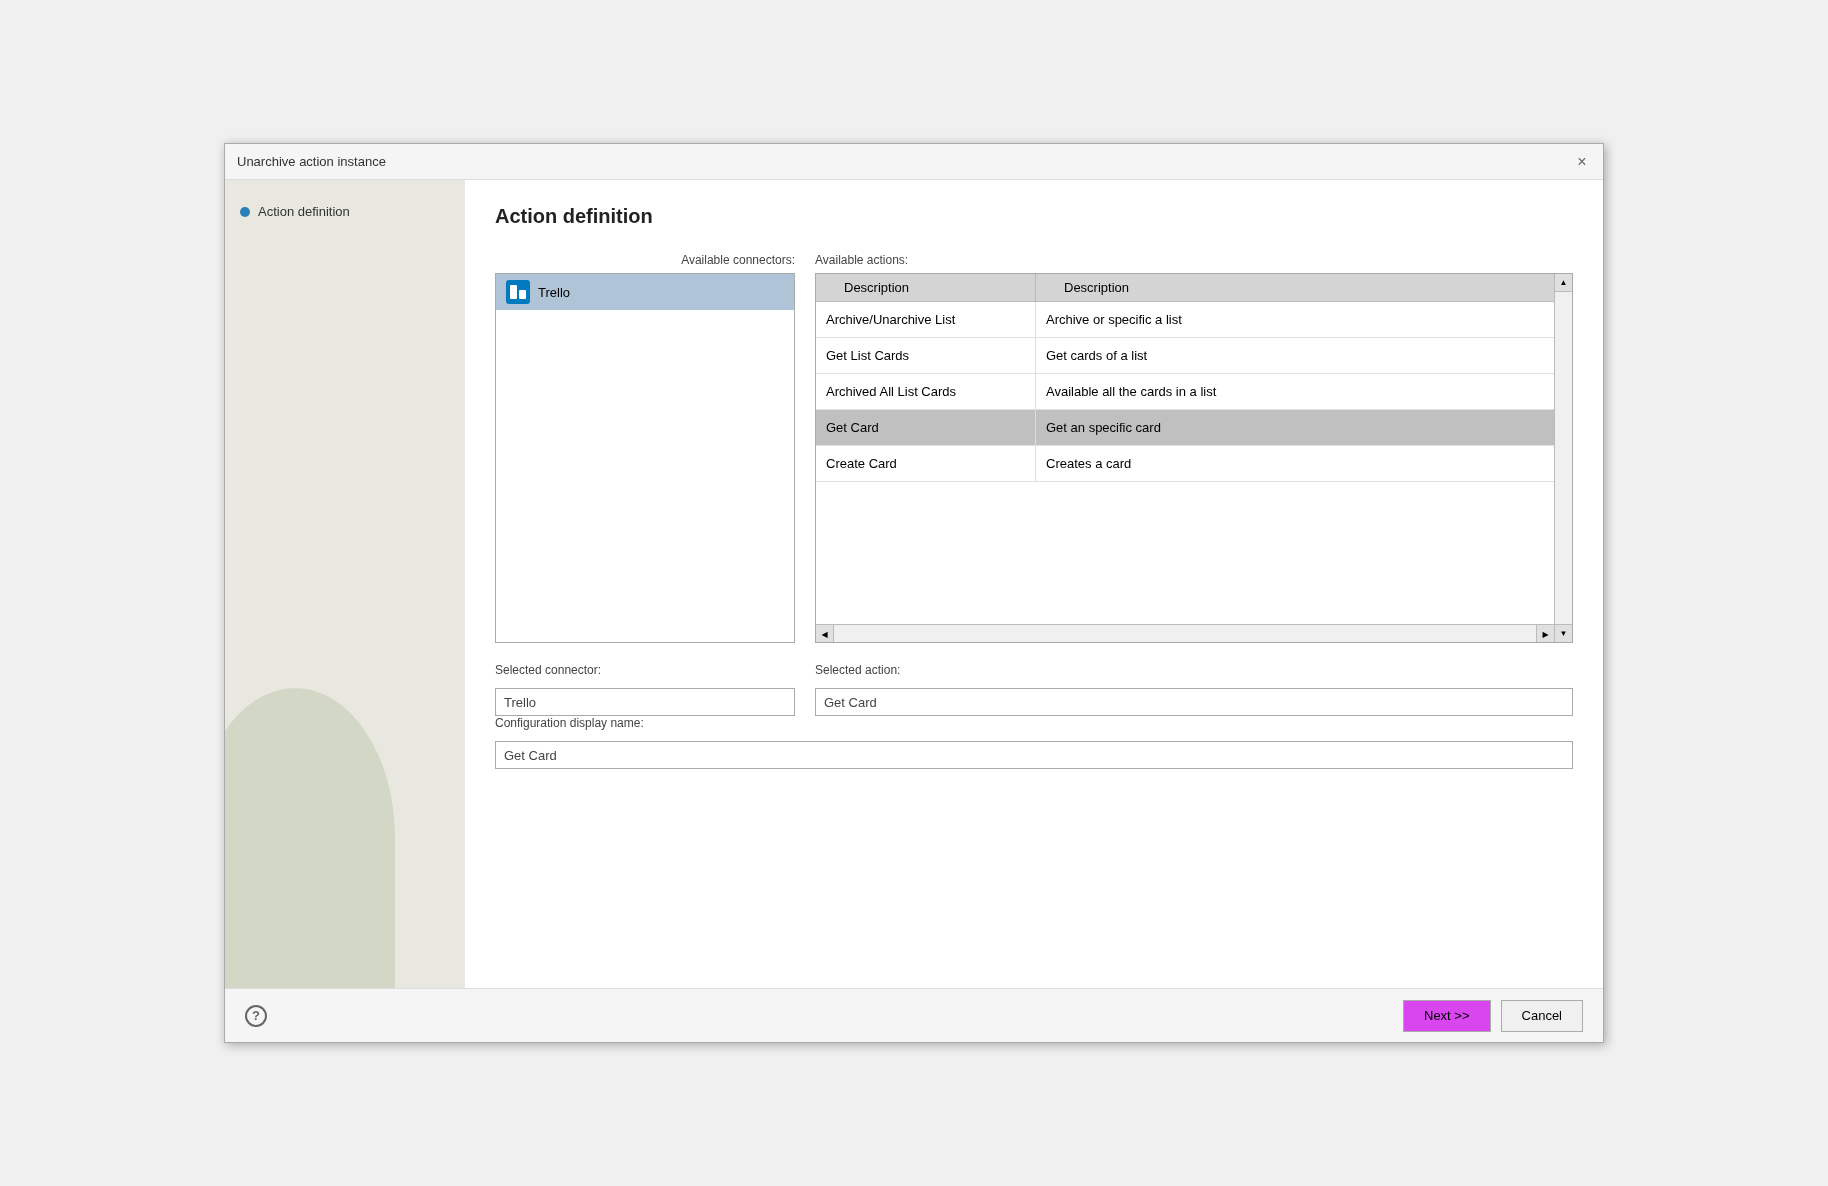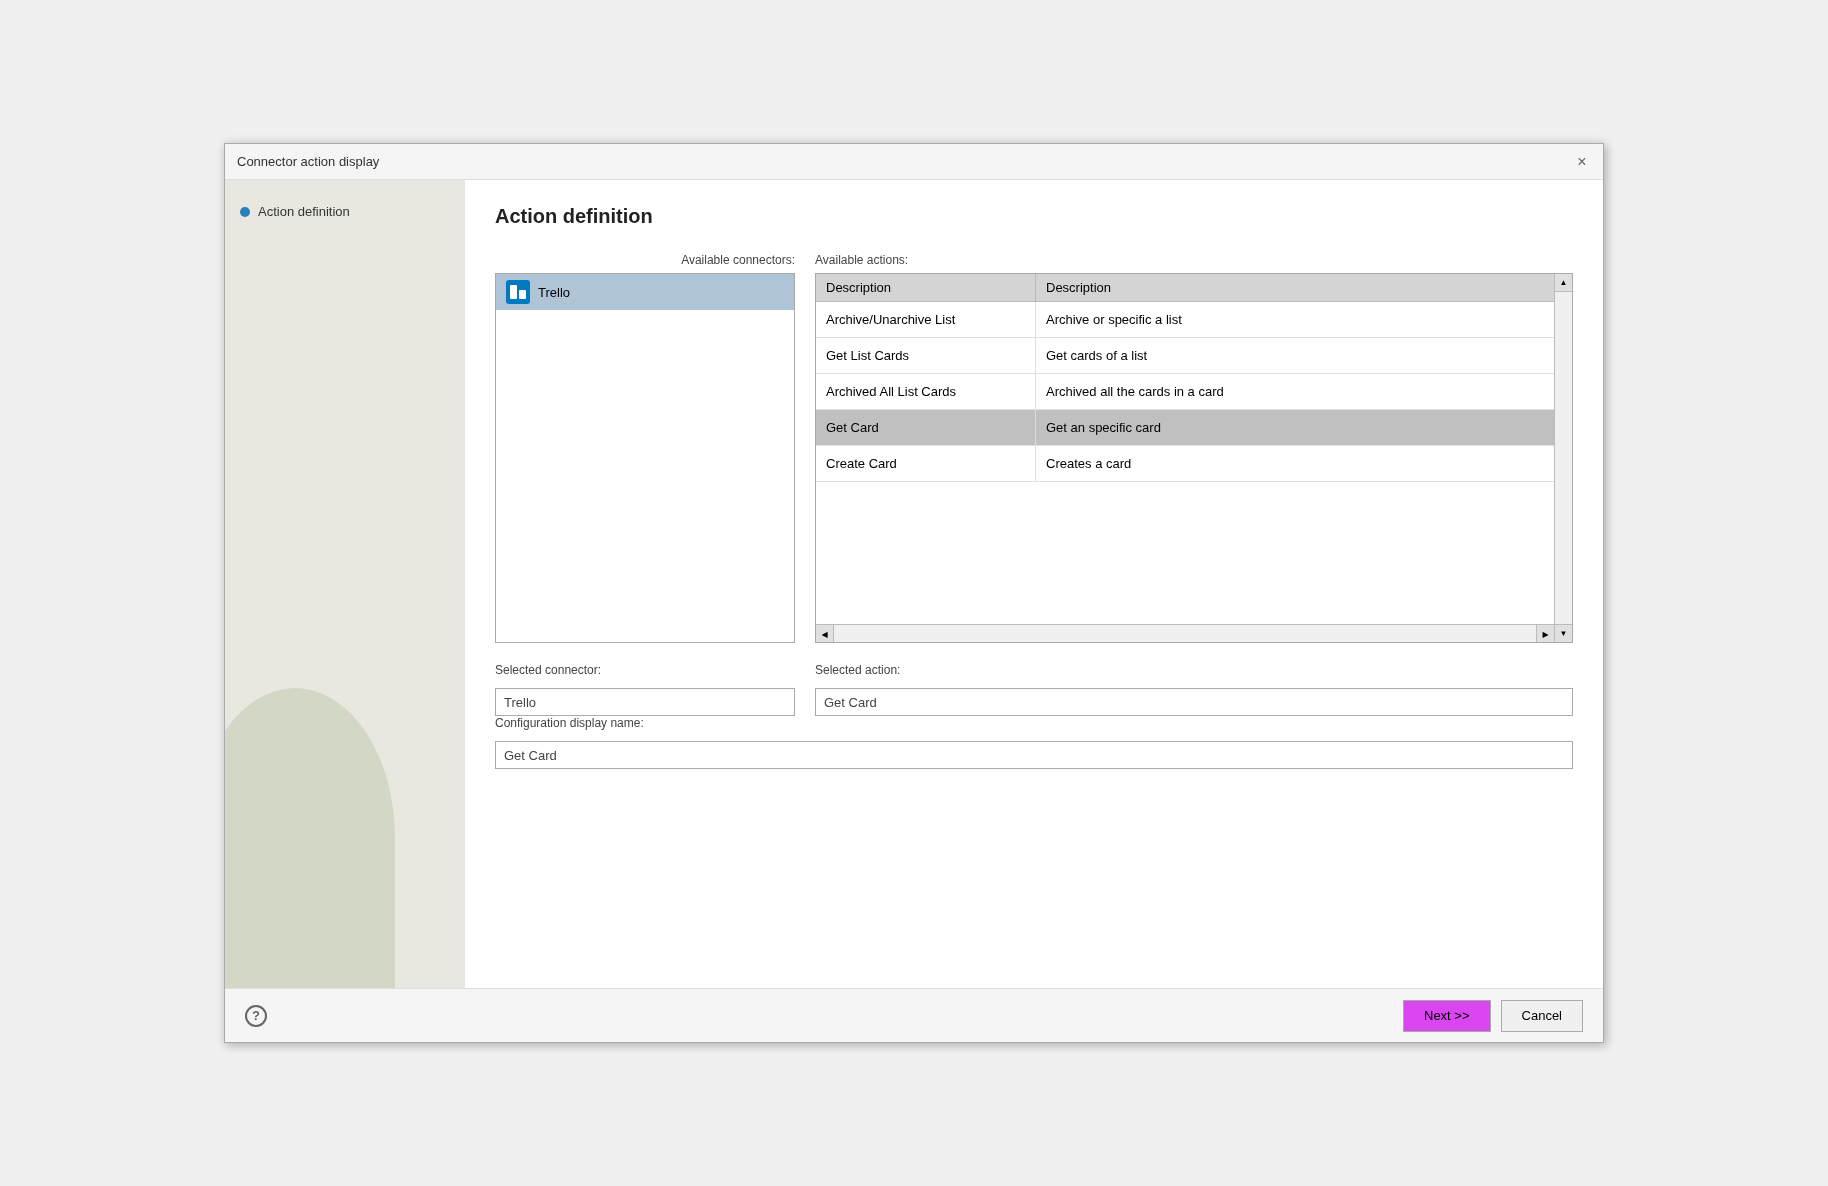--- a/index.html
+++ b/index.html
@@ -169,21 +169,21 @@
       display: flex;
       flex-direction: column;
     }
     .table-header-row {
       display: flex;
       background: #d4d4d4;
       border-bottom: 1px solid #bbb;
       flex-shrink: 0;
     }
     .table-header-cell {
-      padding: 6px 10px;
+      padding: 6px 28px;
       font-size: 13px;
       border-right: 1px solid #bbb;
     }
     .table-header-cell:first-child { width: 220px; }
     .table-header-cell:last-child { flex: 1; border-right: none; }
     .table-body {
       flex: 1;
       overflow-y: auto;
     }
     .table-row {
@@ -319,21 +319,21 @@
     .btn-next {
       background: #d946ef;
     }
   </style>
 </head>
 <body>
 
 <div class="window">
 
   <div class="title-bar">
-    <span class="title-bar-title">Connector action display</span>
+    <span class="title-bar-title">Unarchive action instance</span>
     <span class="close-btn">×</span>
   </div>
 
   <div class="content-area">
 
     <div class="sidebar">
       <div class="sidebar-item">
         <div class="sidebar-dot"></div>
         <span class="sidebar-label">Action definition</span>
       </div>
@@ -374,21 +374,21 @@
                 <div class="table-row">
                   <div class="table-cell">Archive/Unarchive List</div>
                   <div class="table-cell">Archive or specific a list</div>
                 </div>
                 <div class="table-row">
                   <div class="table-cell">Get List Cards</div>
                   <div class="table-cell">Get cards of a list</div>
                 </div>
                 <div class="table-row">
                   <div class="table-cell">Archived All List Cards</div>
-                  <div class="table-cell">Archived all the cards in a card</div>
+                  <div class="table-cell">Available all the cards in a list</div>
                 </div>
                 <div class="table-row selected">
                   <div class="table-cell">Get Card</div>
                   <div class="table-cell">Get an specific card</div>
                 </div>
                 <div class="table-row">
                   <div class="table-cell">Create Card</div>
                   <div class="table-cell">Creates a card</div>
                 </div>
               </div>

